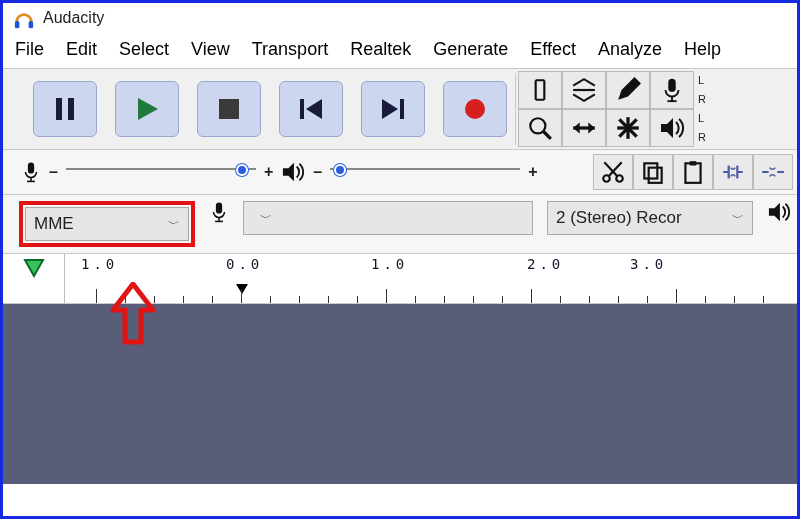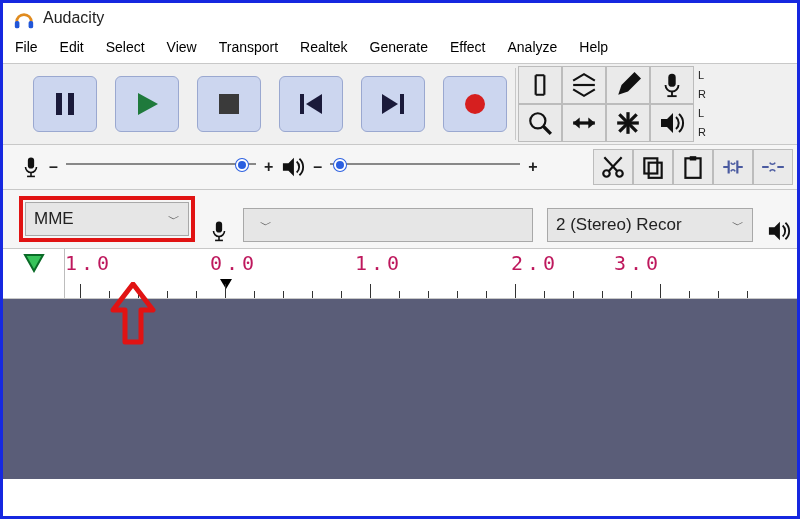--- a/index.html
+++ b/index.html
@@ -18,21 +18,21 @@
     color:#222;
   }
   .app-icon {
     width:22px; height:22px;
   }
   .title-text { font-size:16px; }
   
   .menubar {
     display:flex; gap:22px;
     padding:4px 12px 8px 12px;
-    font-size:14px;
+    font-size:18px;
   }
   .menubar span { cursor:default; }
   
   .row-transport {
     display:flex;
     border-top:1px solid #c8c8c8;
     border-bottom:1px solid #c8c8c8;
     background:#f0f0f0;
   }
   .transport-btns {
@@ -90,21 +90,21 @@
     border-radius:50%;
     box-shadow:0 0 0 1px #2b5fe0;
   }
   .tick-minus, .tick-plus { font-size:16px; font-weight:bold; color:#222; }
   .edit-icons {
     display:flex; margin-left:auto;
   }
   .edit-icons .tool { width:40px; height:36px; }
   
   .row-devices {
-    display:flex; align-items:flex-end; gap:14px;
+    display:flex; align-items:flex-start; gap:14px;
     background:#f6f6f6;
     border-bottom:1px solid #c8c8c8;
     padding:6px 6px 6px 16px;
   }
   .combo {
     display:flex; align-items:center; justify-content:space-between;
     background:#e6e6e6;
     border:1px solid #a8a8a8;
     padding:4px 8px;
     font-size:17px;
@@ -130,23 +130,24 @@
   .ruler-head {
     width:62px;
     border-right:1px solid #bdbdbd;
     display:flex; align-items:flex-start; justify-content:center;
     padding-top:4px;
   }
   .ruler-body {
     flex:1;
     position:relative;
     font-family: monospace;
-    font-size:20px;
+    font-size:14px;
     letter-spacing:4px;
-    color:#be185d;
+    color:#0f172a;
+    margin-left:16px;
   }
   .ruler-body .num { position:absolute; top:2px; }
   .ruler-ticks {
     position:absolute; left:0; right:0; bottom:0; height:16px;
   }
   .ruler-ticks div { position:absolute; bottom:0; width:1px; background:#333; }
   .tick-major { height:14px; }
   .tick-minor { height:7px; }
   .playhead-tri {
     position:absolute; left:155px; top:30px;

